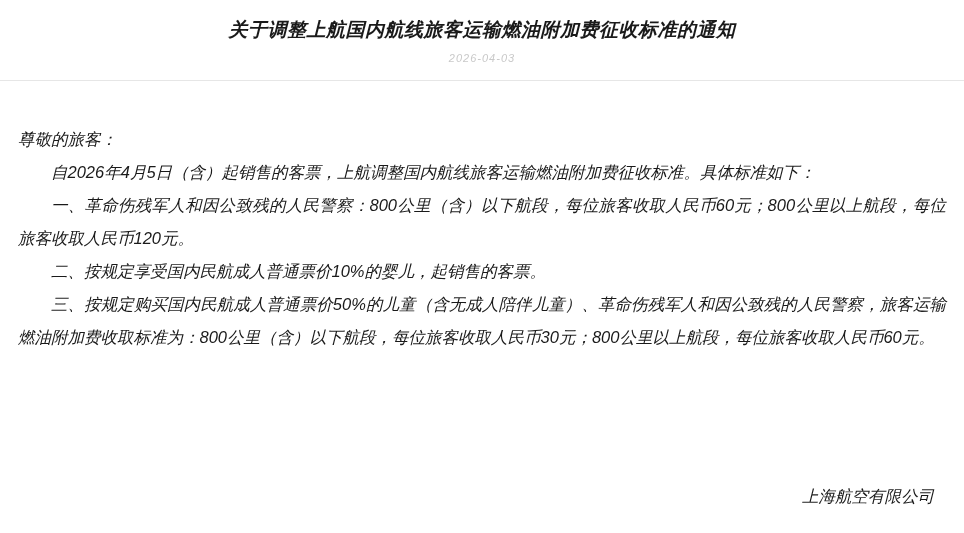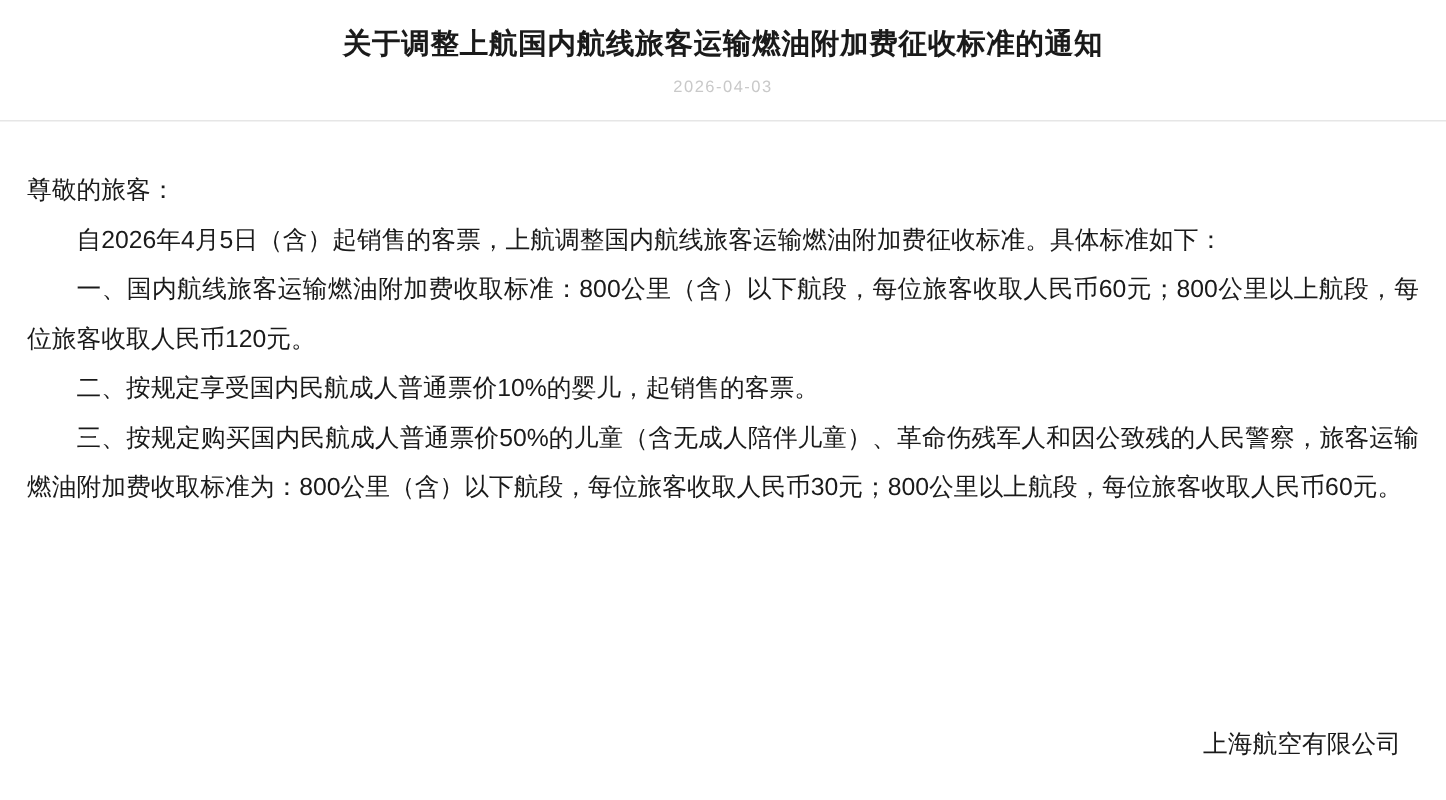--- a/index.html
+++ b/index.html
@@ -12,20 +12,21 @@
     background: #ffffff;
     font-family: "Liberation Sans", "DejaVu Sans", sans-serif;
     color: #1a1a1a;
     overflow: hidden;
   }
   .page {
     position: relative;
     width: 964px;
     height: 533px;
     box-sizing: border-box;
+    font-style: italic;
   }
   .header {
     padding-top: 16px;
     text-align: center;
   }
   .doc-title {
     font-size: 19px;
     font-weight: bold;
     color: #1a1a1a;
     letter-spacing: 0.5px;
@@ -44,21 +45,21 @@
     width: 100%;
   }
   .body {
     padding: 30px 18px 0 18px;
     font-size: 16.5px;
     line-height: 33px;
     color: #1a1a1a;
     text-align: justify;
   }
   .salutation {
-    margin: 0 0 0 0;
+    margin: 12px 0 0 0;
   }
   .para {
     margin: 0;
     text-indent: 2em;
   }
   .signature {
     position: absolute;
     right: 30px;
     bottom: 20px;
     text-align: left;
@@ -75,21 +76,21 @@
   <div class="header">
     <div class="doc-title">关于调整上航国内航线旅客运输燃油附加费征收标准的通知</div>
     <div class="doc-date">2026-04-03</div>
   </div>
 
   <div class="divider"></div>
 
   <div class="body">
     <p class="salutation">尊敬的旅客：</p>
     <p class="para">自2026年4月5日（含）起销售的客票，上航调整国内航线旅客运输燃油附加费征收标准。具体标准如下：</p>
-    <p class="para">一、国内航线旅客运输燃油附加费收取标准：800公里（含）以下航段，每位旅客收取人民币60元；800公里以上航段，每位旅客收取人民币120元。</p>
+    <p class="para">一、革命伤残军人和因公致残的人民警察：800公里（含）以下航段，每位旅客收取人民币60元；800公里以上航段，每位旅客收取人民币120元。</p>
     <p class="para">二、按规定享受国内民航成人普通票价10%的婴儿，起销售的客票。</p>
     <p class="para">三、按规定购买国内民航成人普通票价50%的儿童（含无成人陪伴儿童）、革命伤残军人和因公致残的人民警察，旅客运输燃油附加费收取标准为：800公里（含）以下航段，每位旅客收取人民币30元；800公里以上航段，每位旅客收取人民币60元。</p>
   </div>
 
   <div class="signature">
     <div>上海航空有限公司</div>
   </div>
 
 </div>
 

